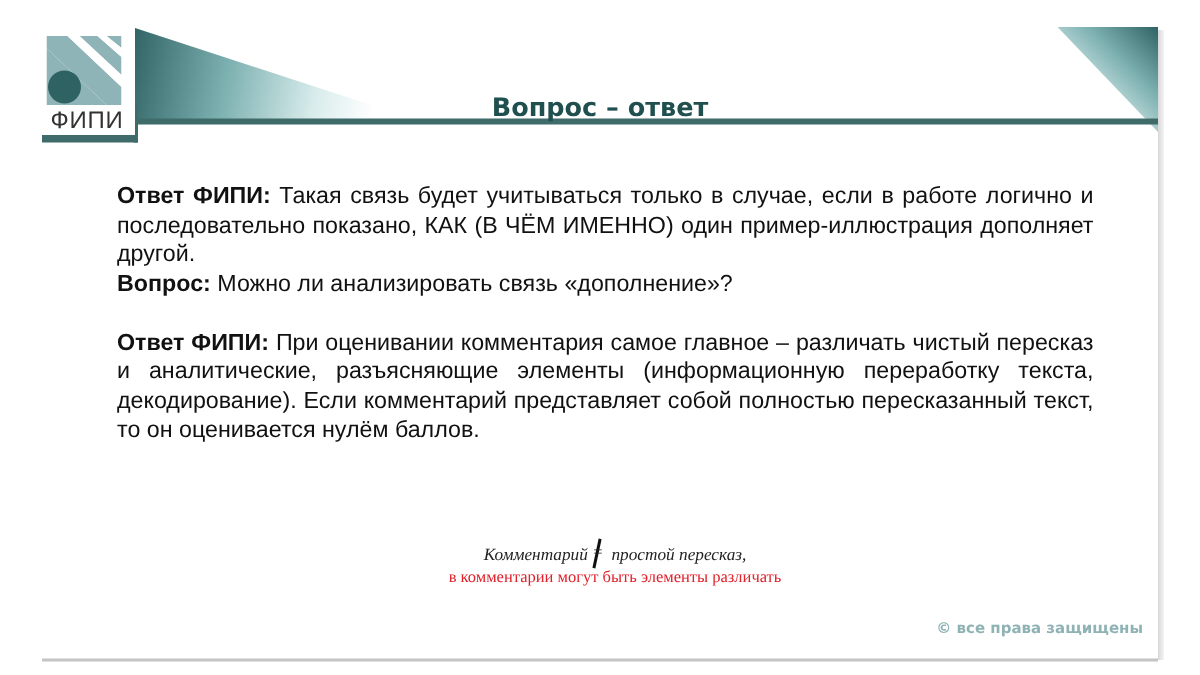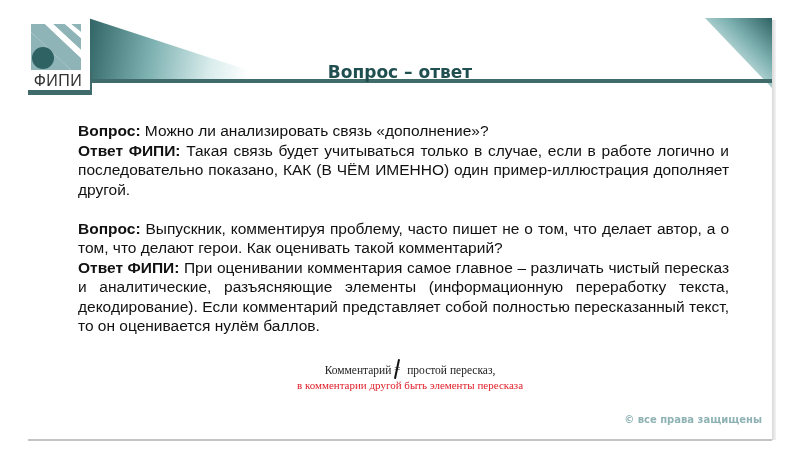--- a/index.html
+++ b/index.html
@@ -18,21 +18,21 @@
   .logo-shadow { position:absolute; left:28px; top:90px; width:64px; height:5px; background:#3f6b6b; }
   .logo-shadow-v { position:absolute; left:89px; top:70px; width:3px; height:25px; background:#3f6b6b; }
   .logo-svg { position:absolute; left:31px; top:24px; }
   .logo-text { position:absolute; left:31px; top:72px; width:54px; text-align:center; font-size:16px; color:#333; letter-spacing:0.5px; }
   .title { position:absolute; left:0; top:38px; width:800px; text-align:center; font-family:"DejaVu Sans", sans-serif; font-weight:bold; font-size:17px; color:#1f4f4f;margin-top:24px; }
   .content { position:absolute; left:78px; top:121px; width:651px; font-family:"Liberation Sans", sans-serif; font-size:15.5px; line-height:19.5px; color:#111; text-align:justify; }
   .content p { margin:0; }
   .content .gap { height:19.5px; }
   .content b { font-weight:bold; }
   .diagram { position:absolute; left:280px; top:364px; width:260px; font-family:"Liberation Serif", serif; text-align:center; }
-  .diagram .line1 { font-size:11.5px; color:#222; position:relative; }
+  .diagram .line1 { font-size:11.5px; color:#222; position:relative;font-style:italic; }
   .diagram .neq { display:inline-block; position:relative; width:10px; }
   .diagram .neq::before { content:""; position:absolute; left:2px; top:-5px; width:2px; height:20px; background:#111; transform:rotate(12deg); }
   .diagram .neq::after { content:"="; position:absolute; left:0; top:-2px; font-size:11px; color:#222; }
   .diagram .line2 { font-family:"Liberation Sans", sans-serif; font-size:11px; color:#e0202a; margin-top:3px; }
   .diagram .line3 { font-size:11px; color:#e0202a; margin-top:3px; }
   .copyright { position:absolute; left:610px; top:414px; width:152px; text-align:right; font-family:"DejaVu Sans", sans-serif; font-weight:bold; font-size:10px; color:#8fb2b4; }
 </style>
 </head>
 <body>
 
@@ -53,30 +53,29 @@
     <polygon points="40,0 50,0 50,8" fill="#8fb4b8"></polygon>
     <polygon points="14,0 22,0 50,26 50,34" fill="#ffffff"></polygon>
     <polygon points="34,0 40,0 50,8 50,14" fill="#ffffff"></polygon>
     <circle cx="12" cy="34" r="11" fill="#2f6363"></circle>
   </svg>
   <div class="logo-text">ФИПИ</div>
 
   <div class="title">Вопрос – ответ</div>
 
   <div class="content">
+    <p><b>Ответ ФИПИ:</b><span> Такая связь будет учитываться только в случае, если в работе логично и последовательно показано, КАК (В ЧЁМ ИМЕННО) один пример-иллюстрация дополняет другой.</span></p>
     <p><b>Вопрос:</b><span> Можно ли анализировать связь «дополнение»?</span></p>
-    <p><b>Ответ ФИПИ:</b><span> Такая связь будет учитываться только в случае, если в работе логично и последовательно показано, КАК (В ЧЁМ ИМЕННО) один пример-иллюстрация дополняет другой.</span></p>
     <div class="gap"></div>
-    <p><b>Вопрос:</b><span> Выпускник, комментируя проблему, часто пишет не о том, что делает автор, а о том, что делают герои. Как оценивать такой комментарий?</span></p>
     <p><b>Ответ ФИПИ:</b><span> При оценивании комментария самое главное – различать чистый пересказ и аналитические, разъясняющие элементы (информационную переработку текста, декодирование). Если комментарий представляет собой полностью пересказанный текст, то он оценивается нулём баллов.</span></p>
   </div>
 
   <div class="diagram">
     <div class="line1">
       <span>Комментарий</span>
       <span class="neq">&nbsp;</span>
       <span>простой пересказ,</span>
     </div>
-    <div class="line3">в комментарии другой быть элементы пересказа</div>
+    <div class="line3">в комментарии могут быть элементы различать</div>
   </div>
 
   <div class="copyright">© все права защищены</div>
 </div>
 
 </body></html>

